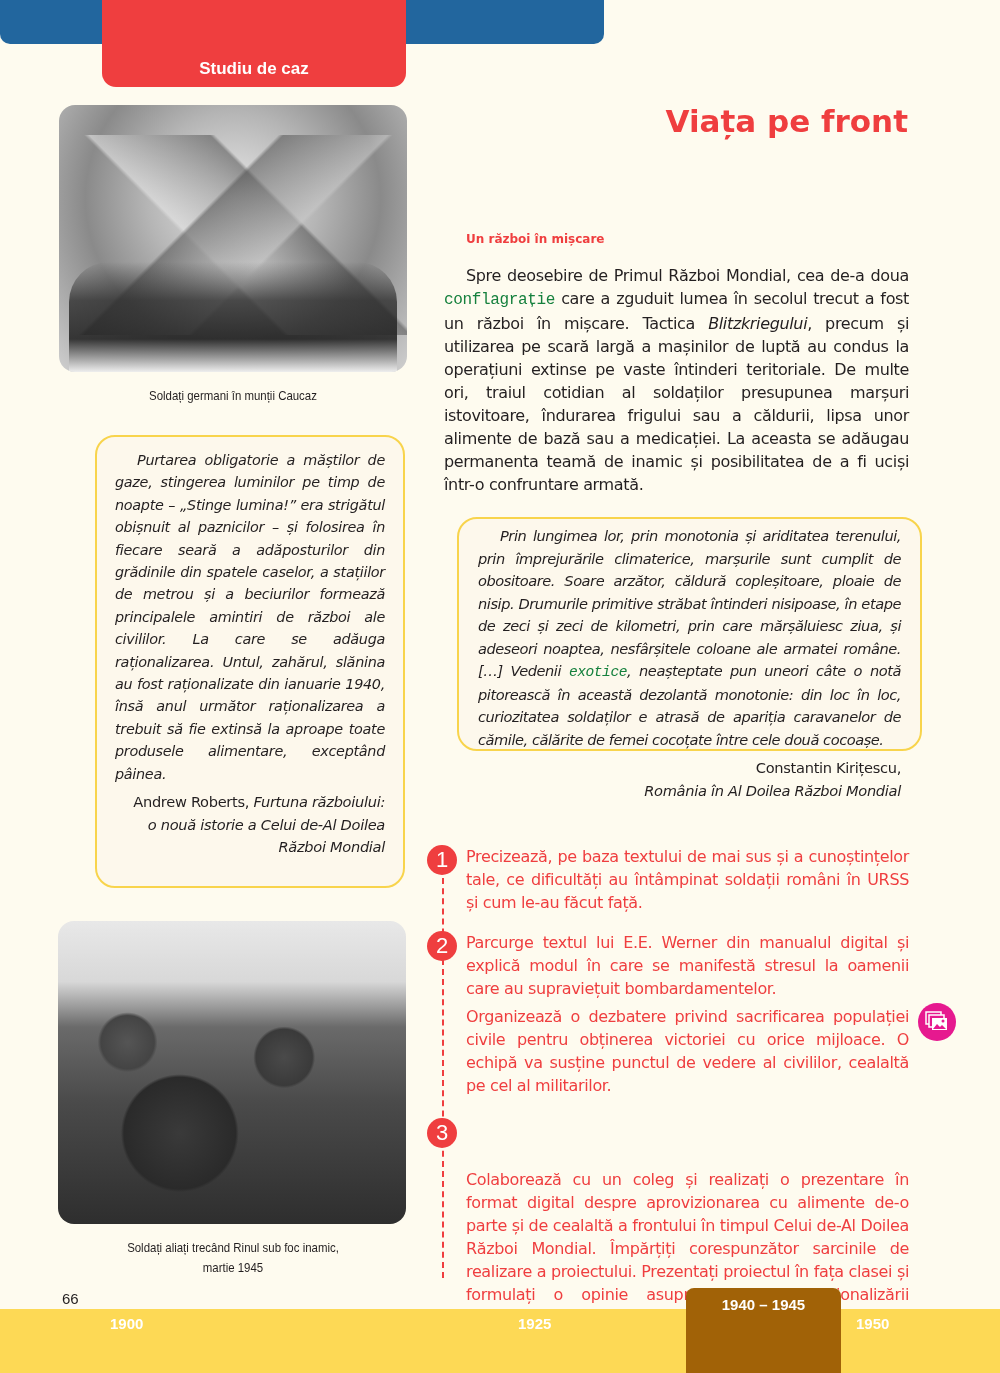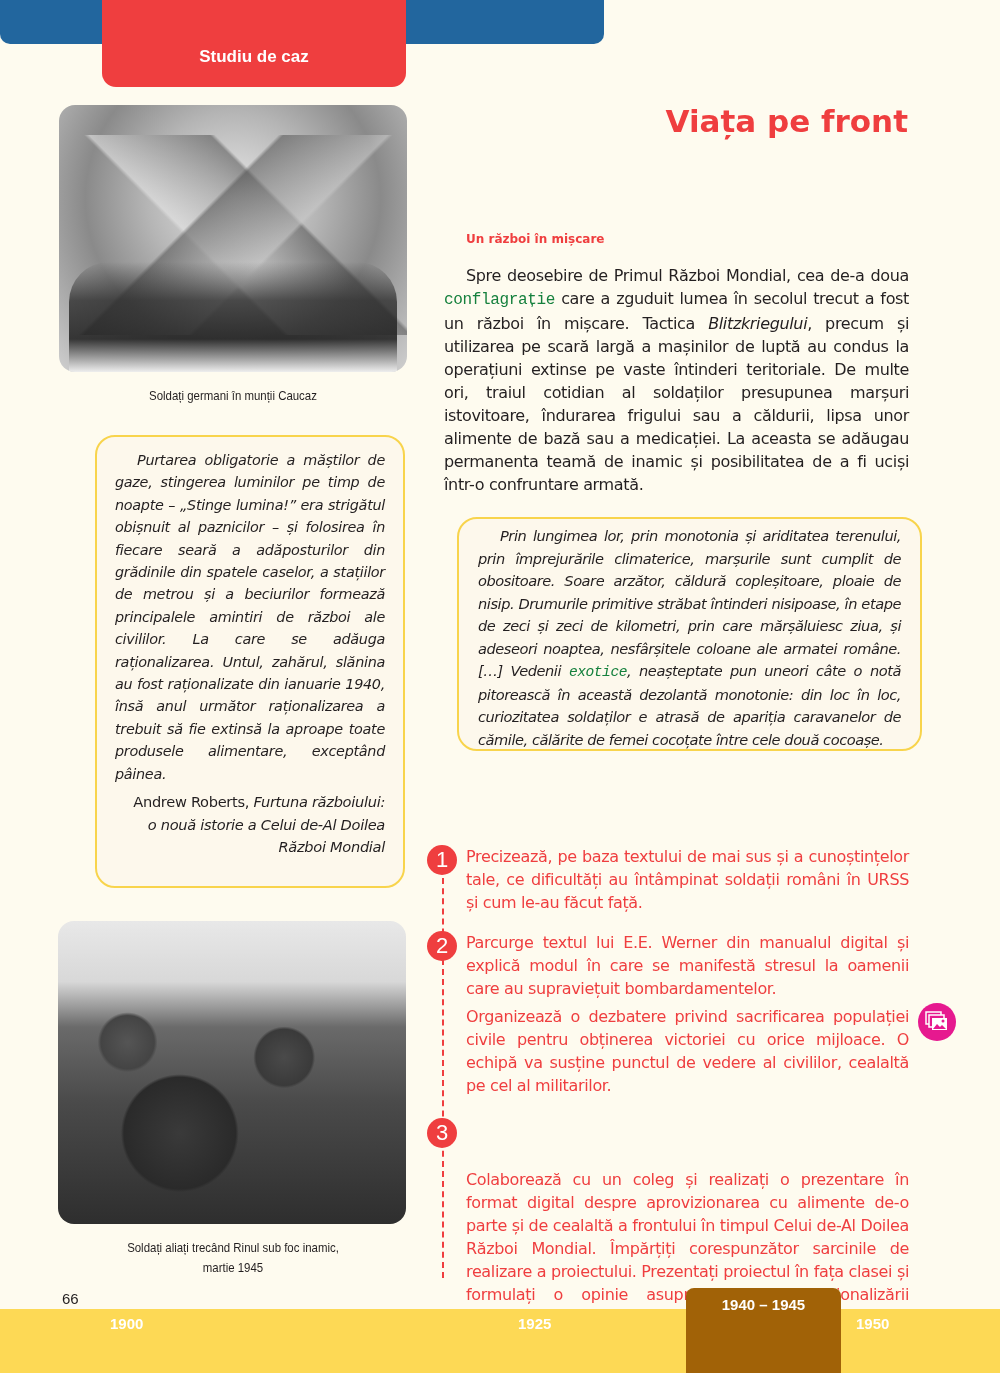--- a/index.html
+++ b/index.html
@@ -12,21 +12,21 @@
     overflow: hidden;
   }
   .top-bar {
     position: absolute; left: 0; top: 0; width: 604px; height: 44px;
     background: #22669e; border-radius: 0 0 10px 10px;
   }
   .section-tab {
     position: absolute; left: 102px; top: 0; width: 304px; height: 87px;
     background: #ef3e3f; border-radius: 0 0 14px 14px;
     display: flex; align-items: flex-end; justify-content: center;
-    padding-bottom: 20px;
+    padding-bottom: 8px;
     color: #fff; font-weight: bold; font-size: 17px;
     font-family: "Liberation Sans", sans-serif;
   }
   .title {
     position: absolute; right: 92px; top: 102px; text-align: right;
     color: #ef3e3f; font-weight: bold; font-size: 31px; line-height: 39px;
     font-family: "DejaVu Sans", sans-serif;
   }
   .photo {
     position: absolute; border-radius: 16px; overflow: hidden;
@@ -157,20 +157,24 @@
 <div class="caption cap2">
   <span>Soldați aliați trecând Rinul sub foc inamic,</span><br>
   <span>martie 1945</span>
 </div>
 
 <div class="subheading">Un război în mișcare</div>
 <p class="body-text"><span class="indent"></span><span>Spre deosebire de Primul Război Mondial, cea de-a doua </span><span class="hl">conflagrație</span><span> care a zguduit lumea în secolul trecut a fost un război în mișcare. Tactica </span><em>Blitzkriegului</em><span>, precum și utilizarea pe scară largă a mașinilor de luptă au condus la operațiuni extinse pe vaste întinderi teritoriale. De multe ori, traiul cotidian al soldaților presupunea marșuri istovitoare, îndurarea frigului sau a căldurii, lipsa unor alimente de bază sau a medicației. La aceasta se adăugau permanenta teamă de inamic și posibilitatea de a fi uciși într-o confruntare armată.</span></p>
 
 <div class="quote-box qbox-right">
   <p class="quote-text"><span class="indent"></span><span>Prin lungimea lor, prin monotonia și ariditatea terenului, prin împrejurările climaterice, marșurile sunt cumplit de obositoare. Soare arzător, căldură copleșitoare, ploaie de nisip. Drumurile primitive străbat întinderi nisipoase, în etape de zeci și zeci de kilometri, prin care mărșăluiesc ziua, și adeseori noaptea, nesfârșitele coloane ale armatei române. […] Vedenii </span><span class="hl">exotice</span><span>, neașteptate pun uneori câte o notă pitorească în această dezolantă monotonie: din loc în loc, curiozitatea soldaților e atrasă de apariția caravanelor de cămile, călărite de femei cocoțate între cele două cocoașe.</span></p>
+  <div class="source">
+    <span>Constantin Kirițescu,</span><br>
+    <span class="it">România în Al Doilea Război Mondial</span>
+  </div>
 </div>
 
 <div class="task-line"></div>
 
 <div class="task-num" style="top:845px;">1</div>
 <p class="task" style="top:845px;">Precizează, pe baza textului de mai sus și a cunoștințelor tale, ce dificultăți au întâmpinat soldații români în URSS și cum le-au făcut față.</p>
 
 <div class="task-num" style="top:931px;">2</div>
 <p class="task" style="top:931px;">Parcurge textul lui E.E. Werner din manualul digital și explică modul în care se manifestă stresul la oamenii care au supraviețuit bombardamentelor.</p>
 <p class="task" style="top:1005px;">Organizează o dezbatere privind sacrificarea populației civile pentru obținerea victoriei cu orice mijloace. O echipă va susține punctul de vedere al civililor, cealaltă pe cel al militarilor.</p>

